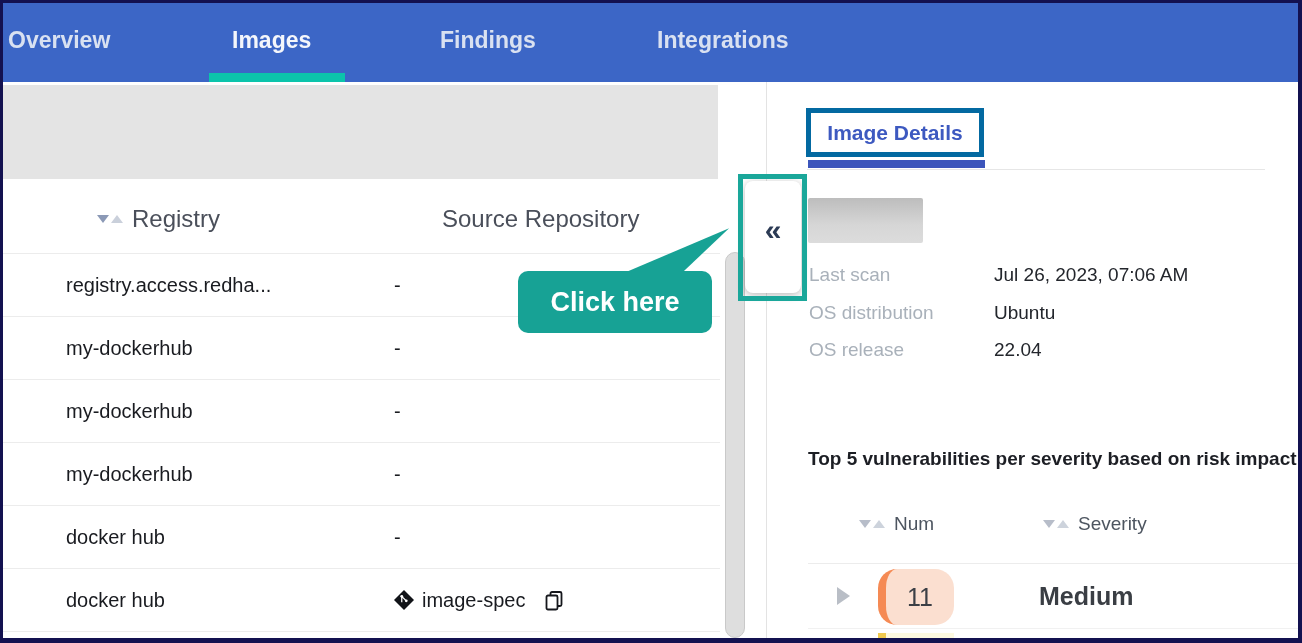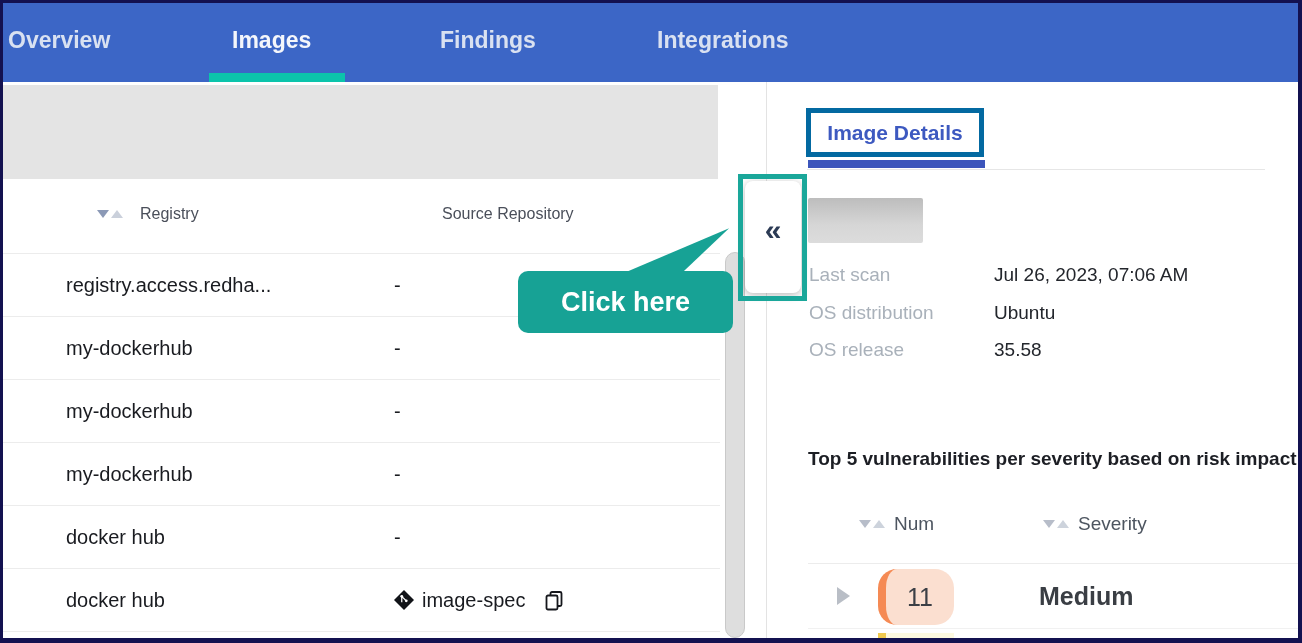--- a/index.html
+++ b/index.html
@@ -15,21 +15,21 @@
   .topnav { position:absolute; left:0; top:0; width:1302px; height:82px; background:#3c66c6; }
   .tab { position:absolute; top:27px; font-size:23px; font-weight:600; color:#d9e1f1; cursor:pointer; }
   .tab--active { color:#f4f6fb; }
   .tab-underline { position:absolute; left:209px; top:73px; width:136px; height:9px; background:#0bc4ab; }
 
   
   .toolbar-band { position:absolute; left:3px; top:85px; width:715px; height:94px; background:#e4e4e4; }
   .registry-table { position:absolute; left:3px; top:179px; width:717px; height:459px; background:#fff; }
   .rt-header { position:relative; height:75px; border-bottom:1px solid #ececec; }
   .rt-header .hcell { position:absolute; top:26px; display:flex; align-items:center;
-                      font-size:16px; color:#4a4f5a; cursor:pointer;gap:8px; }
+                      font-size:24px; color:#4a4f5a; cursor:pointer; }
   .hc-registry { left:94px; } .hc-source { left:391px;margin-left:48px; }
   .rt-row { position:relative; height:63px; border-bottom:1px solid #ececec; font-size:20px; color:#191b20; }
   .rt-row .c1 { position:absolute; left:63px; top:0; line-height:62px; }
   .rt-row .c2 { position:absolute; left:391px; top:0; line-height:62px; display:flex; align-items:center; gap:8px; height:62px;}
   .sort { display:inline-flex; align-items:center; gap:2px; margin-right:9px; }
   .tri-down { width:0; height:0; border-left:6px solid transparent; border-right:6px solid transparent; border-top:8px solid #8b99b6; }
   .tri-up   { width:0; height:0; border-left:6px solid transparent; border-right:6px solid transparent; border-bottom:8px solid #cad0db; }
   .sort--grey .tri-down { border-top-color:#b7bdc9; }
   .sort--grey .tri-up   { border-bottom-color:#cdd3dc; }
   .ico { display:inline-block; vertical-align:middle; }
@@ -37,21 +37,21 @@
   
   .scrollbar { position:absolute; left:725px; top:252px; width:20px; height:386px;
                background:#dedede; border:1px solid #c9c9c9; border-radius:10px; z-index:3; cursor:grab; }
   .panel-divider { position:absolute; left:766px; top:82px; width:1px; height:556px; background:#e3e3e3; }
   .collapse-annotation { position:absolute; left:738px; top:174px; width:69px; height:127px;
                border:5px solid #1aa79a; z-index:6; pointer-events:none; }
   .collapse-btn { position:absolute; left:745px; top:181px; width:56px; height:112px; background:#fff;
                border-radius:8px; box-shadow:0 2px 8px rgba(0,0,0,.28); z-index:5;
                display:flex; align-items:center; justify-content:center; cursor:pointer; }
   .collapse-btn span { font-size:30px; font-weight:600; color:#2c3b55; line-height:1; margin-top:-14px; }
-  .click-here { position:absolute; left:518px; top:271px; width:215px; height:62px; background:#17a295;
+  .click-here { position:absolute; left:518px; top:271px; width:194px; height:62px; background:#17a295;
                border-radius:10px; z-index:7; display:flex; align-items:center; justify-content:center; }
   .click-here span { color:#fff; font-size:27px; font-weight:700; }
   .click-pointer { position:absolute; left:598px; top:222px; width:138px; height:52px; background:#17a295;
                clip-path:polygon(95% 12%, 17% 100%, 60% 100%); z-index:7; }
 
   
   .right-panel { position:absolute; left:767px; top:82px; width:531px; height:556px; background:#fff; }
   .imgdetails-annotation { position:absolute; left:39px; top:26px; width:178px; height:49px;
                border:5px solid #0369a1; display:flex; align-items:center; justify-content:center; z-index:2;}
   .imgdetails-annotation span { font-size:21px; font-weight:600; color:#3d59c0; cursor:pointer; }
@@ -167,21 +167,21 @@
     <div class="imgdetails-bar"></div>
     <div class="hr1"></div>
 
     <div class="blur-box"></div>
 
     <span class="field f0">Last scan</span>
     <span class="fieldv f0">Jul 26, 2023, 07:06 AM</span>
     <span class="field f1">OS distribution</span>
     <span class="fieldv f1">Ubuntu</span>
     <span class="field f2">OS release</span>
-    <span class="fieldv f2">35.58</span>
+    <span class="fieldv f2">22.04</span>
 
     <h2 class="section-heading">Top 5 vulnerabilities per severity based on risk impact</h2>
 
     <div class="vt-head vh-num">
       <span class="sort sort--grey">
           <i class="tri-down"></i>
           <i class="tri-up"></i>
         </span>
       <span>Num</span>
     </div>

